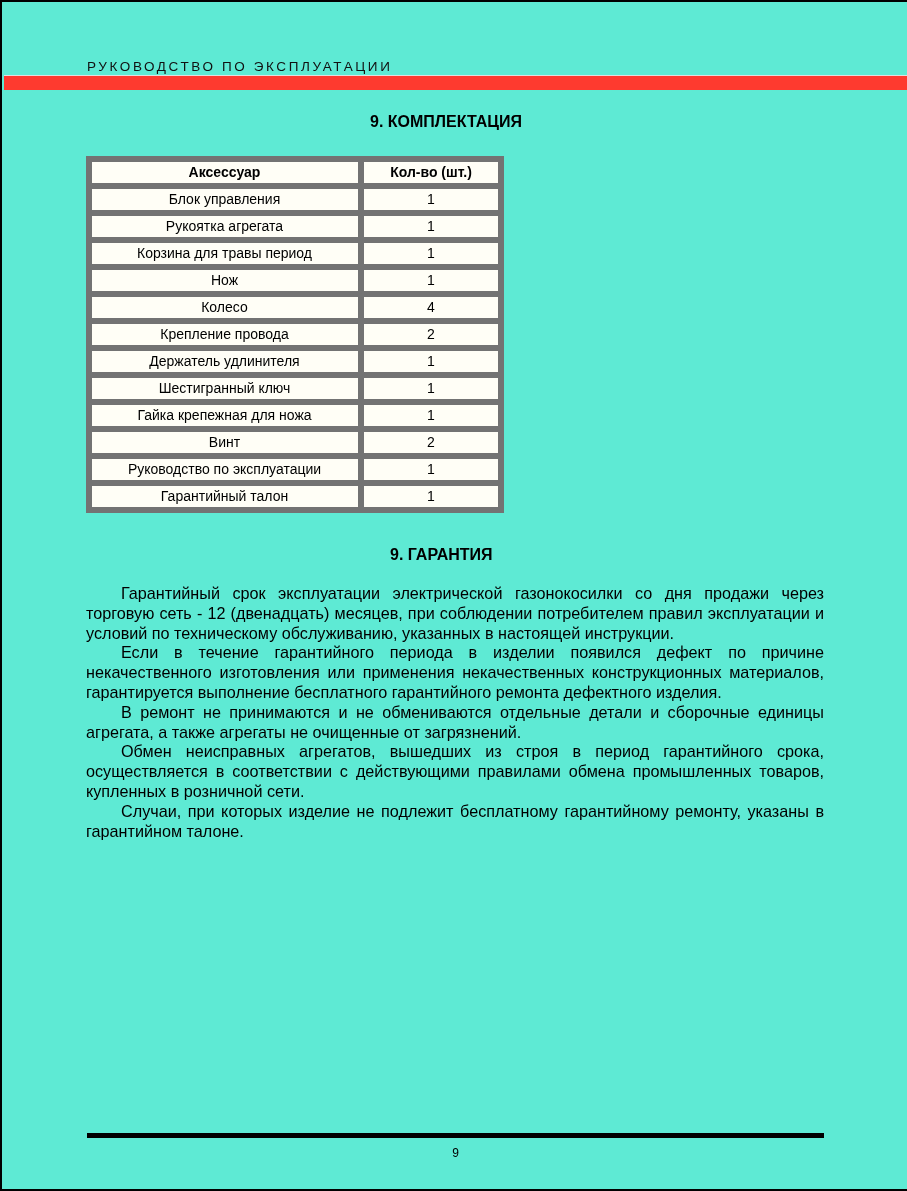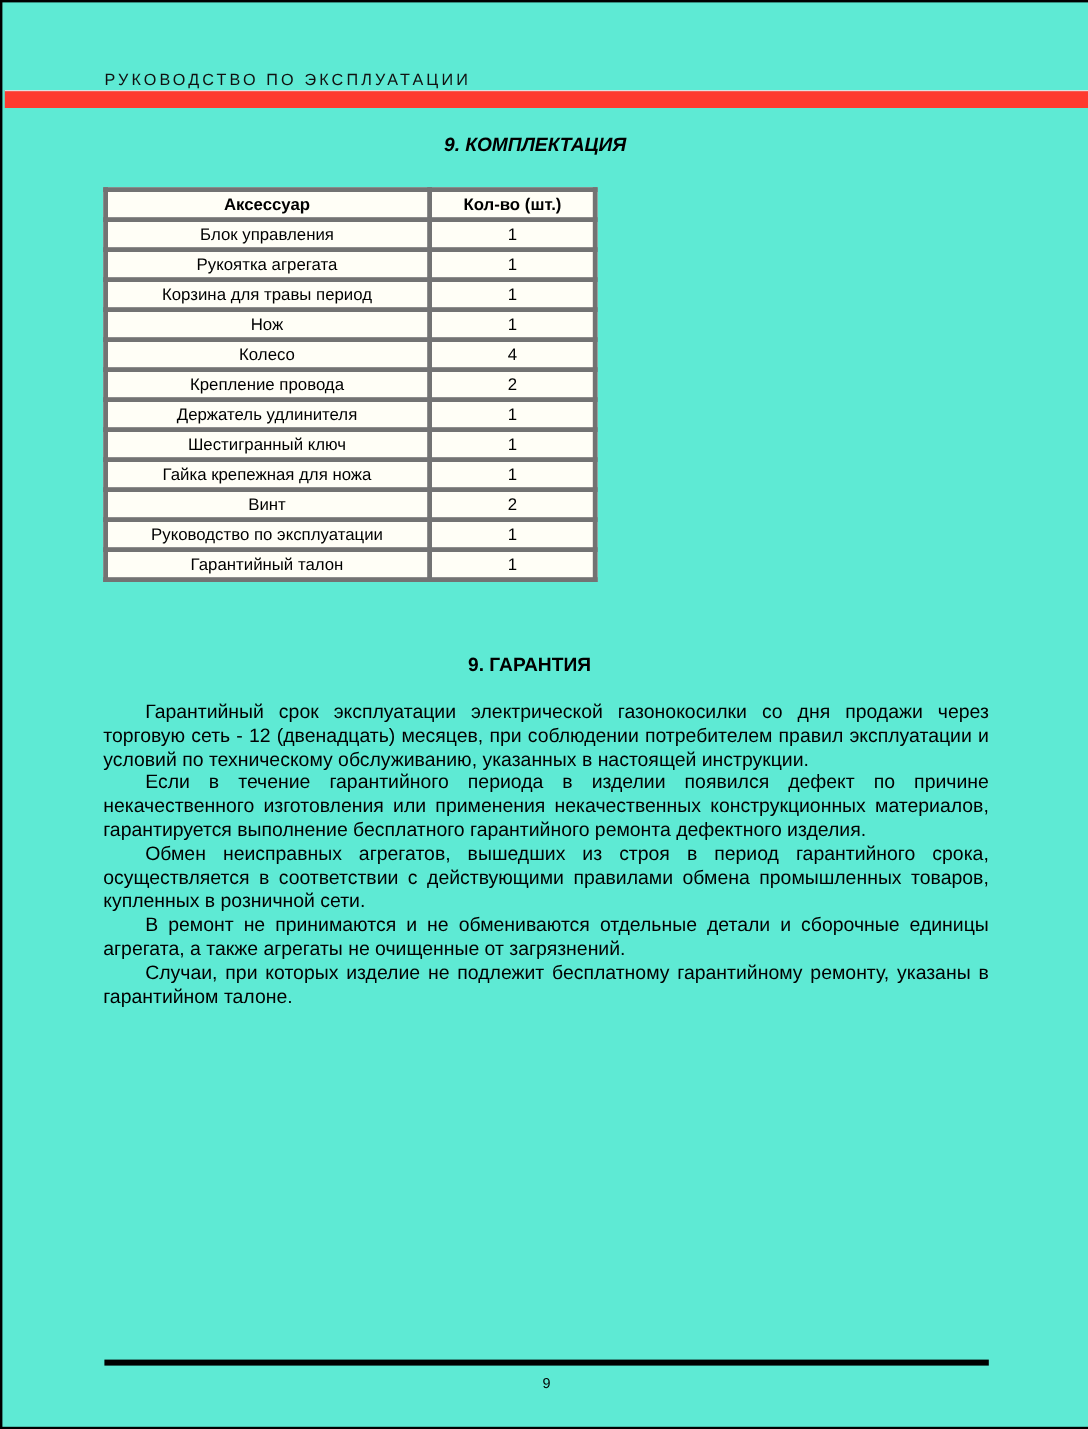--- a/index.html
+++ b/index.html
@@ -6,26 +6,26 @@
   body { width: 907px; height: 1191px; position: relative; overflow: hidden;
          font-family: "Liberation Sans", sans-serif; color: #000; }
   .page { position: absolute; left: 0; top: 0; width: 907px; height: 1191px;
           box-sizing: border-box; border-top: 2px solid #000; border-left: 2px solid #000; border-bottom: 2px solid #000; background:#5eead4; }
   .header-title { position: absolute; left: 85px; top: 57px; font-size: 13.5px; letter-spacing: 2.6px;
                   color: #111; white-space: nowrap; }
   .red-bar { position: absolute; left: 2px; top: 73px; width: 905px; height: 14px; background: #fe3a2f;
              border-top: 1px solid #e0e0e0; }
   .section-title { position: absolute; left: 0; width: 907px; text-align: center; font-weight: bold;
                    font-size: 16px; }
-  .t1 { top: 111px; left: 0; width: 907px; padding-left: 0; font-style: italic; }
+  .t1 { top: 111px; left: 0; width: 907px; padding-left: 0; }
   .t1 { text-align: left; left: 368px; width: auto; }
   .t2 { text-align: left; left: 388px; width: auto; top: 544px; }
   table.kit { position: absolute; left: 84px; top: 154px; border-collapse: collapse;
               border: 2.5px solid #111; background: #fffef6; font-size: 14px; }
-  table.kit th, table.kit td { border: 4px solid #737373; padding: 0 4px; height: 21px; line-height: 21px;
+  table.kit th, table.kit td { border: 6px solid #737373; padding: 0 4px; height: 21px; line-height: 21px;
                                white-space: nowrap; }
   table.kit th { font-weight: bold; text-align: center; height: 21px; }
   table.kit .c1 { width: 259px; text-align: center; padding-left: 3px; }
   table.kit .c2 { width: 126px; text-align: center; }
   table.kit th.c1 { text-align: center; }
   .body-text { position: absolute; left: 84px; top: 582px; width: 738px; font-size: 16.2px; line-height: 19.8px;
                text-align: justify; }
   .body-text p { margin: 0; text-indent: 35px; }
   .footer-bar { position: absolute; left: 85px; top: 1131px; width: 737px; height: 5px; background: #000; }
   .page-number { position: absolute; left: 0; width: 907px; top: 1144px; text-align: center; font-size: 12px; }
@@ -96,20 +96,20 @@
         <td class="c2">1</td>
       </tr>
     </tbody>
   </table>
 
   <div class="section-title t2">9. ГАРАНТИЯ</div>
 
   <div class="body-text">
     <p>Гарантийный срок эксплуатации электрической газонокосилки со дня продажи через торговую сеть - 12 (двенадцать) месяцев, при соблюдении потребителем правил эксплуатации и условий по техническому обслуживанию, указанных в настоящей инструкции.</p>
     <p>Если в течение гарантийного периода в изделии появился дефект по причине некачественного изготовления или применения некачественных конструкционных материалов, гарантируется выполнение бесплатного гарантийного ремонта дефектного изделия.</p>
+    <p>В ремонт не принимаются и не обмениваются отдельные детали и сборочные единицы агрегата, а также агрегаты не очищенные от загрязнений.</p>
     <p>Обмен неисправных агрегатов, вышедших из строя в период гарантийного срока, осуществляется в соответствии с действующими правилами обмена промышленных товаров, купленных в розничной сети.</p>
-    <p>В ремонт не принимаются и не обмениваются отдельные детали и сборочные единицы агрегата, а также агрегаты не очищенные от загрязнений.</p>
     <p>Случаи, при которых изделие не подлежит бесплатному гарантийному ремонту, указаны в гарантийном талоне.</p>
   </div>
 
   <div class="footer-bar"></div>
   <div class="page-number">9</div>
 </div>
 
 </body></html>

